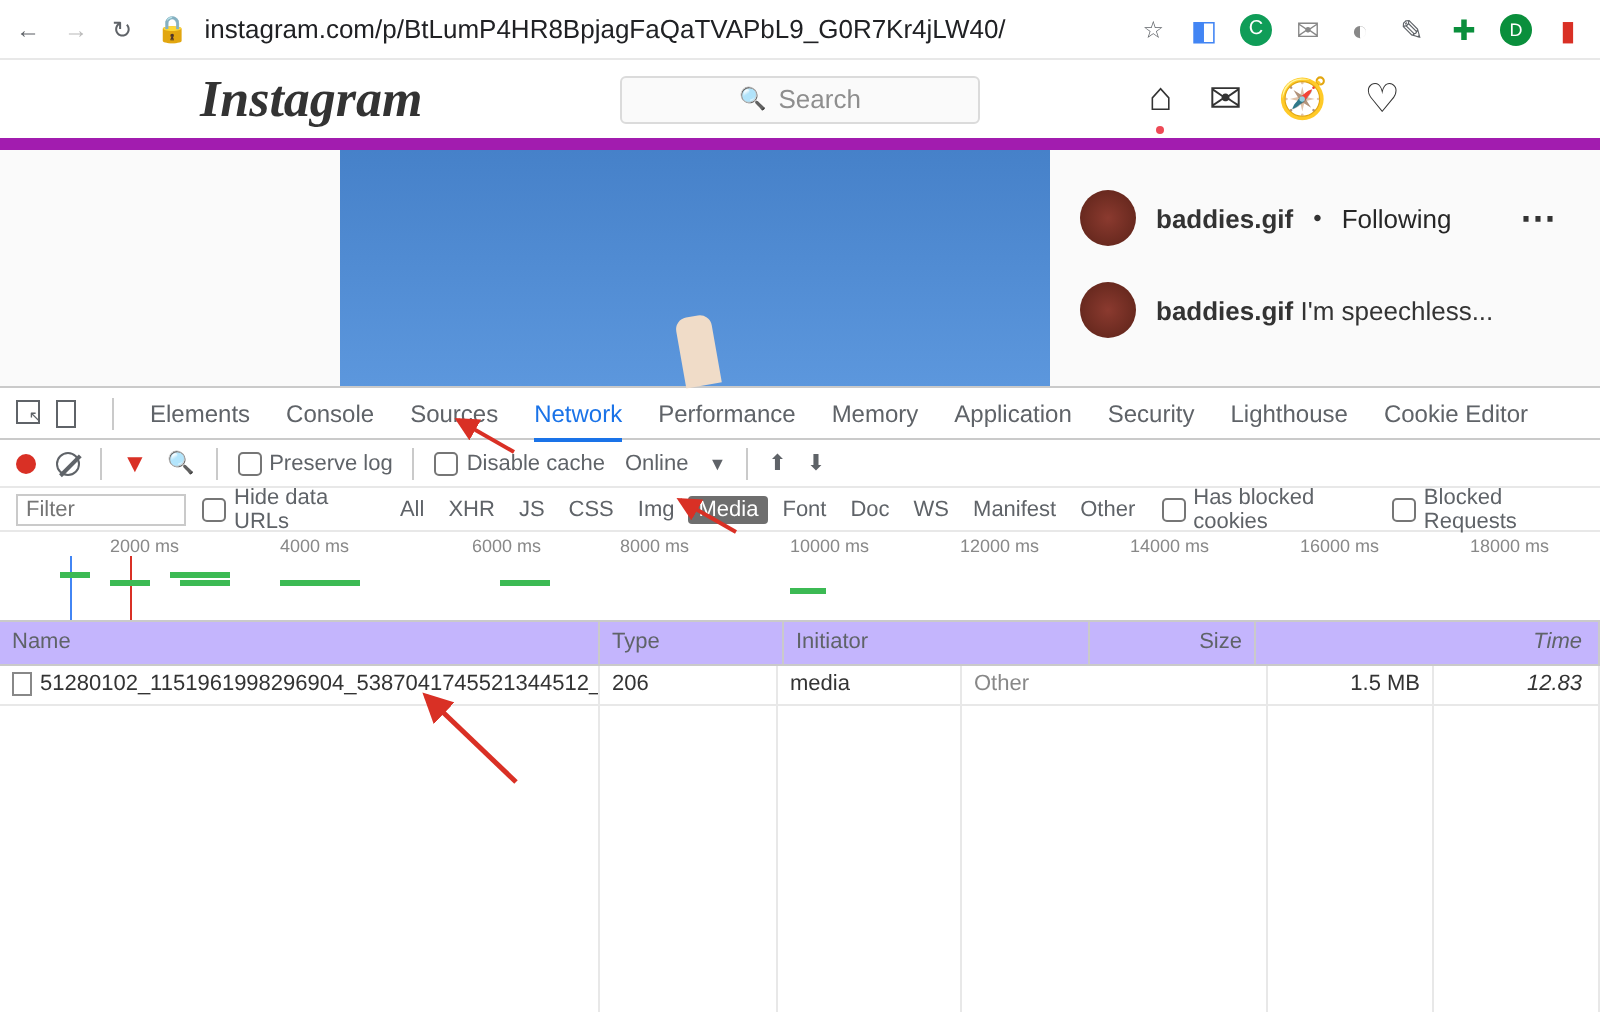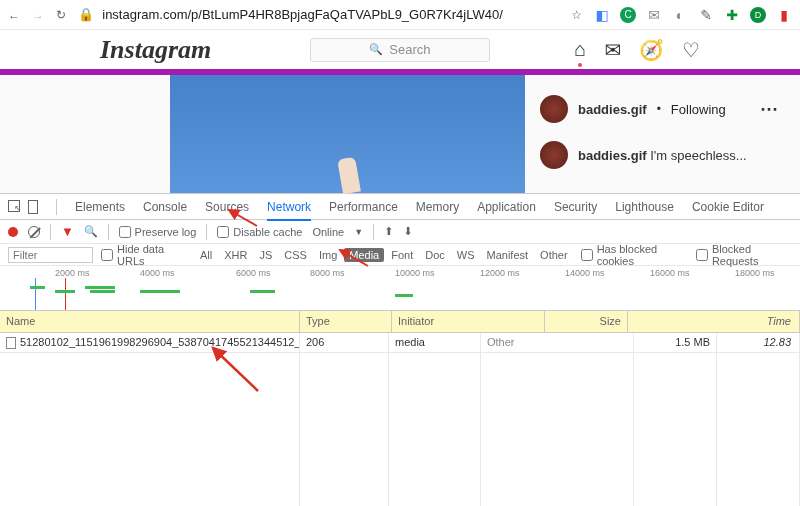--- a/index.html
+++ b/index.html
@@ -54,21 +54,21 @@
 .type-pills span { padding: 1px 5px; }
 .type-pills .sel { background: #6e6e6e; color: #fff; border-radius: 2px; }
 
 .timeline { height: 45px; border-bottom: 1px solid #cacaca; position: relative; padding-top: 2px; }
 .tl-labels { display: flex; font-size: 9px; color: #888; position: relative; height: 10px; }
 .tl-labels span { position: absolute; }
 .tl-bars { position: absolute; top: 18px; left: 0; right: 0; height: 25px; }
 .tl-bar { position: absolute; height: 3px; background: #3cba54; }
 .tl-vline { position: absolute; top: 12px; bottom: 0; width: 1px; }
 
-.dt-headers { height: 22px; display: flex; border-bottom: 1px solid #cacaca; font-size: 11px; color: #5f6368; background: #fef9c3; }
+.dt-headers { height: 22px; display: flex; border-bottom: 1px solid #cacaca; font-size: 11px; color: #5f6368; background: #c4b5fd; }
 .dt-headers > div { padding: 4px 6px; border-right: 1px solid #cacaca; }
 .col-name { width: 300px; }
 .col-status { width: 89px; }
 .col-type { width: 92px; }
 .col-init { width: 153px; }
 .col-size { width: 83px; text-align: right; }
 .col-time { flex: 1; text-align: right; padding-right: 8px !important; font-style: italic; }
 
 .dt-row { height: 20px; display: flex; font-size: 11px; color: #333; border-bottom: 1px solid #e8e8e8; }
 .dt-row > div { padding: 3px 6px; border-right: 1px solid #e8e8e8; overflow: hidden; white-space: nowrap; }

